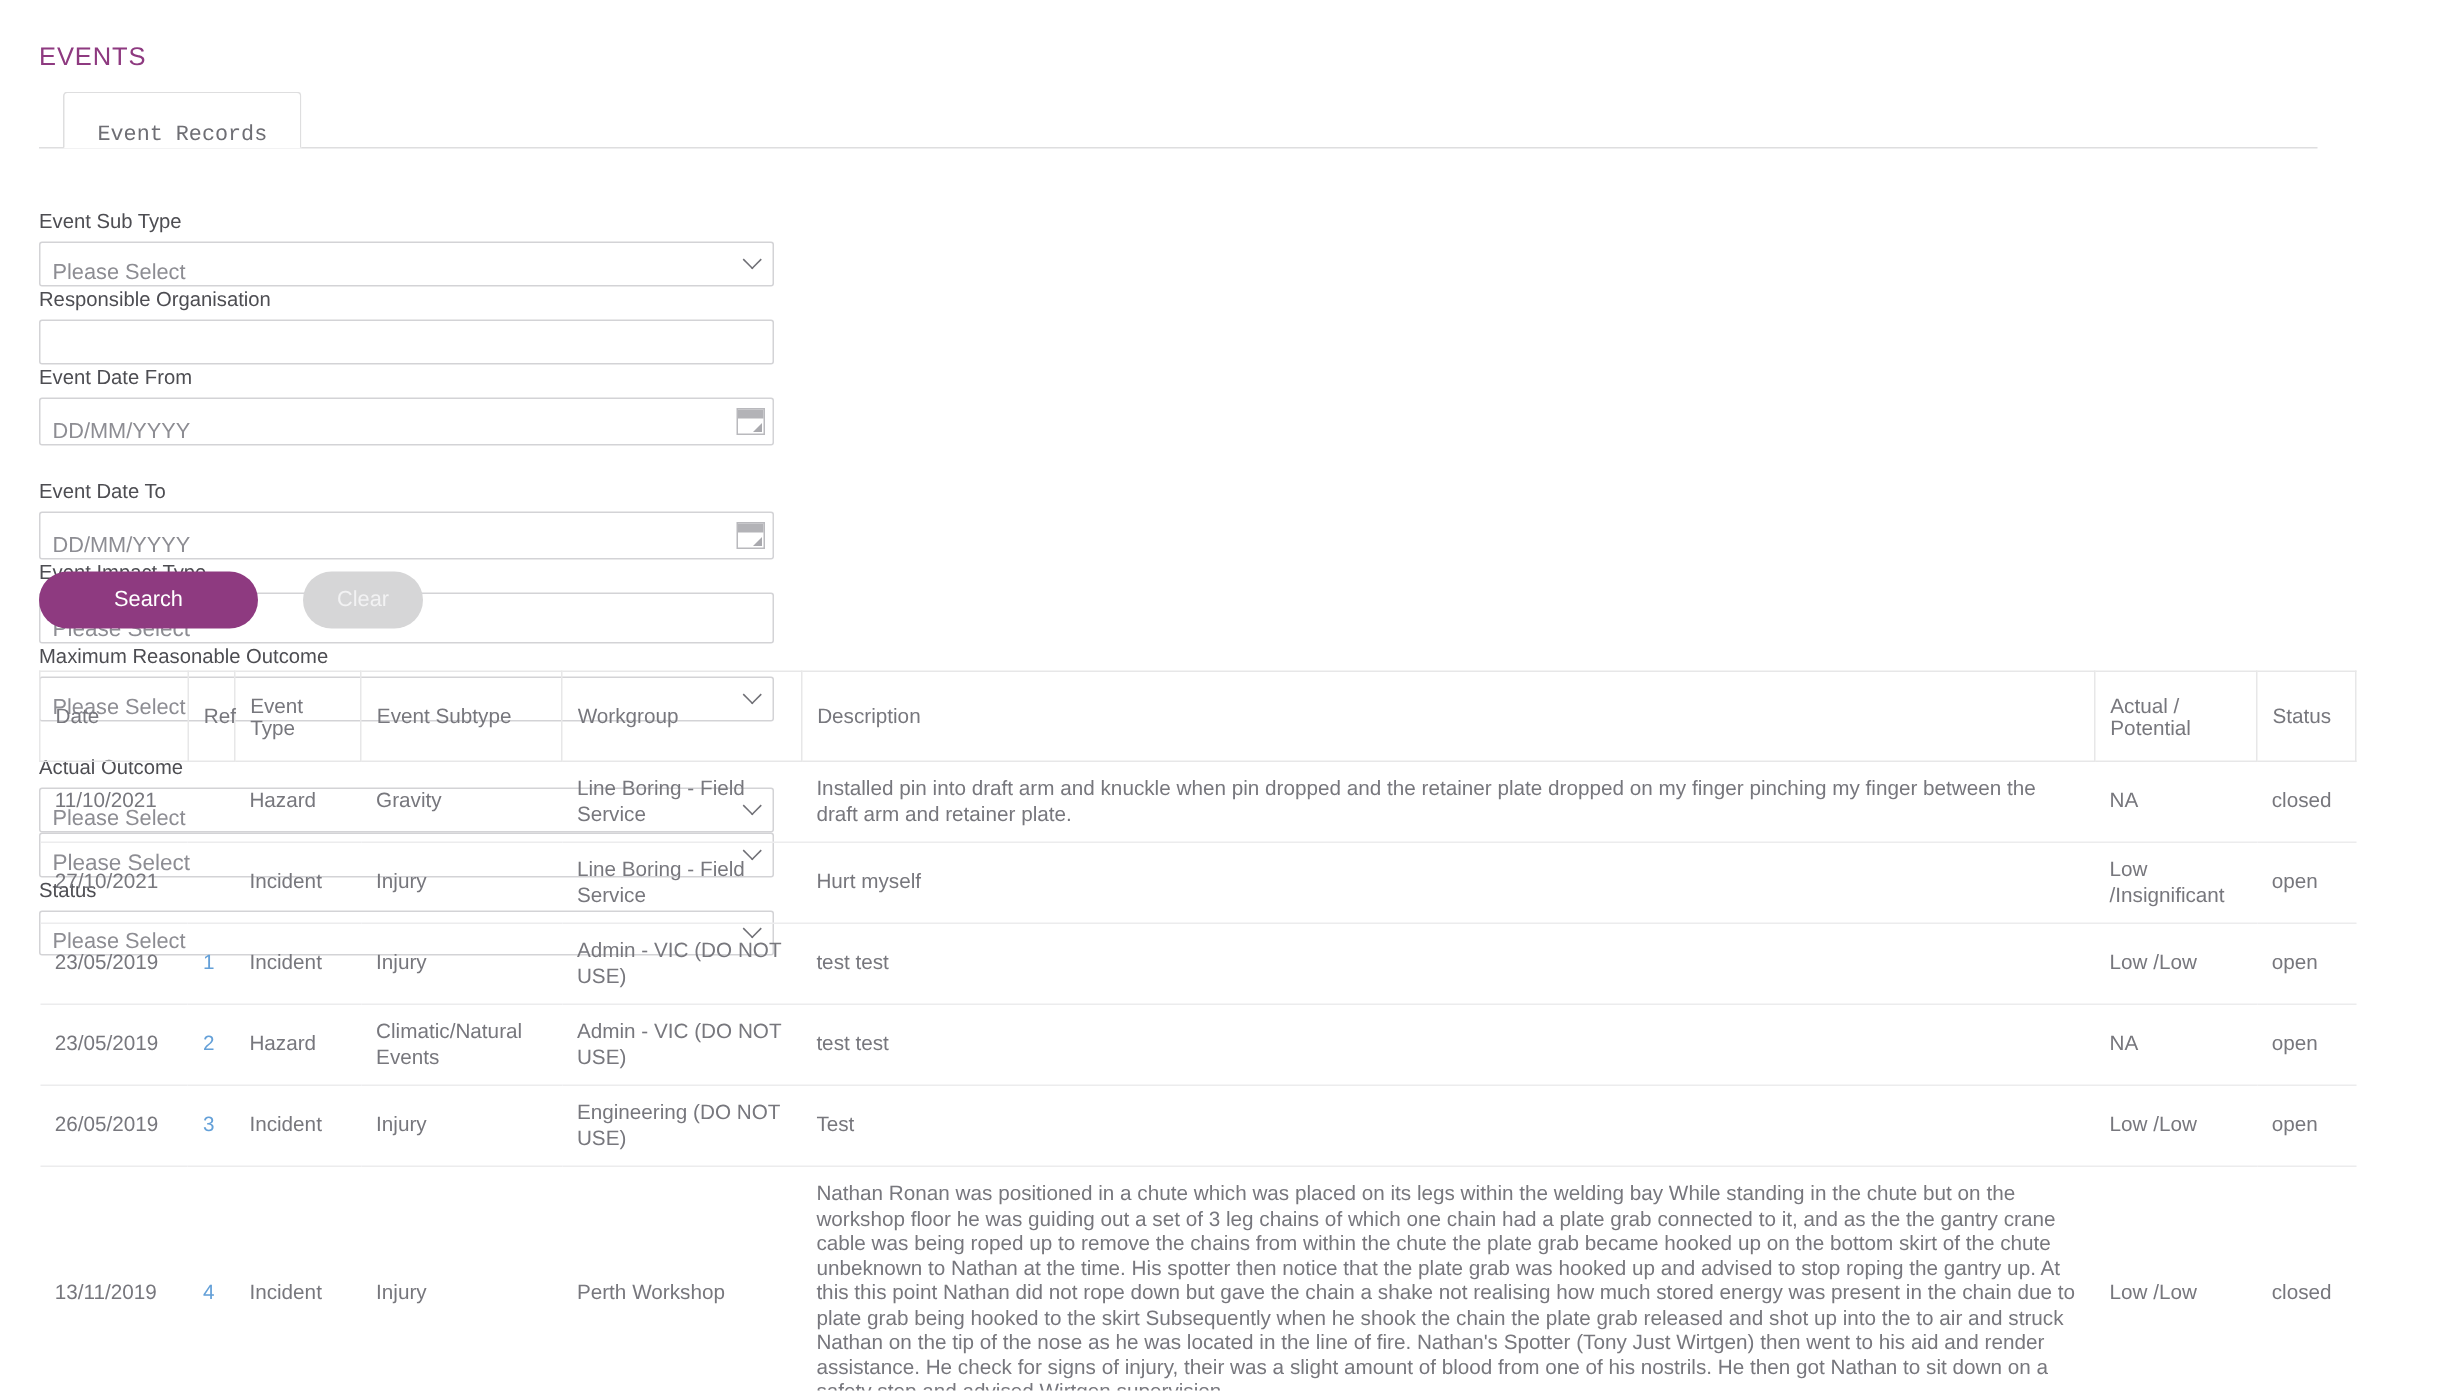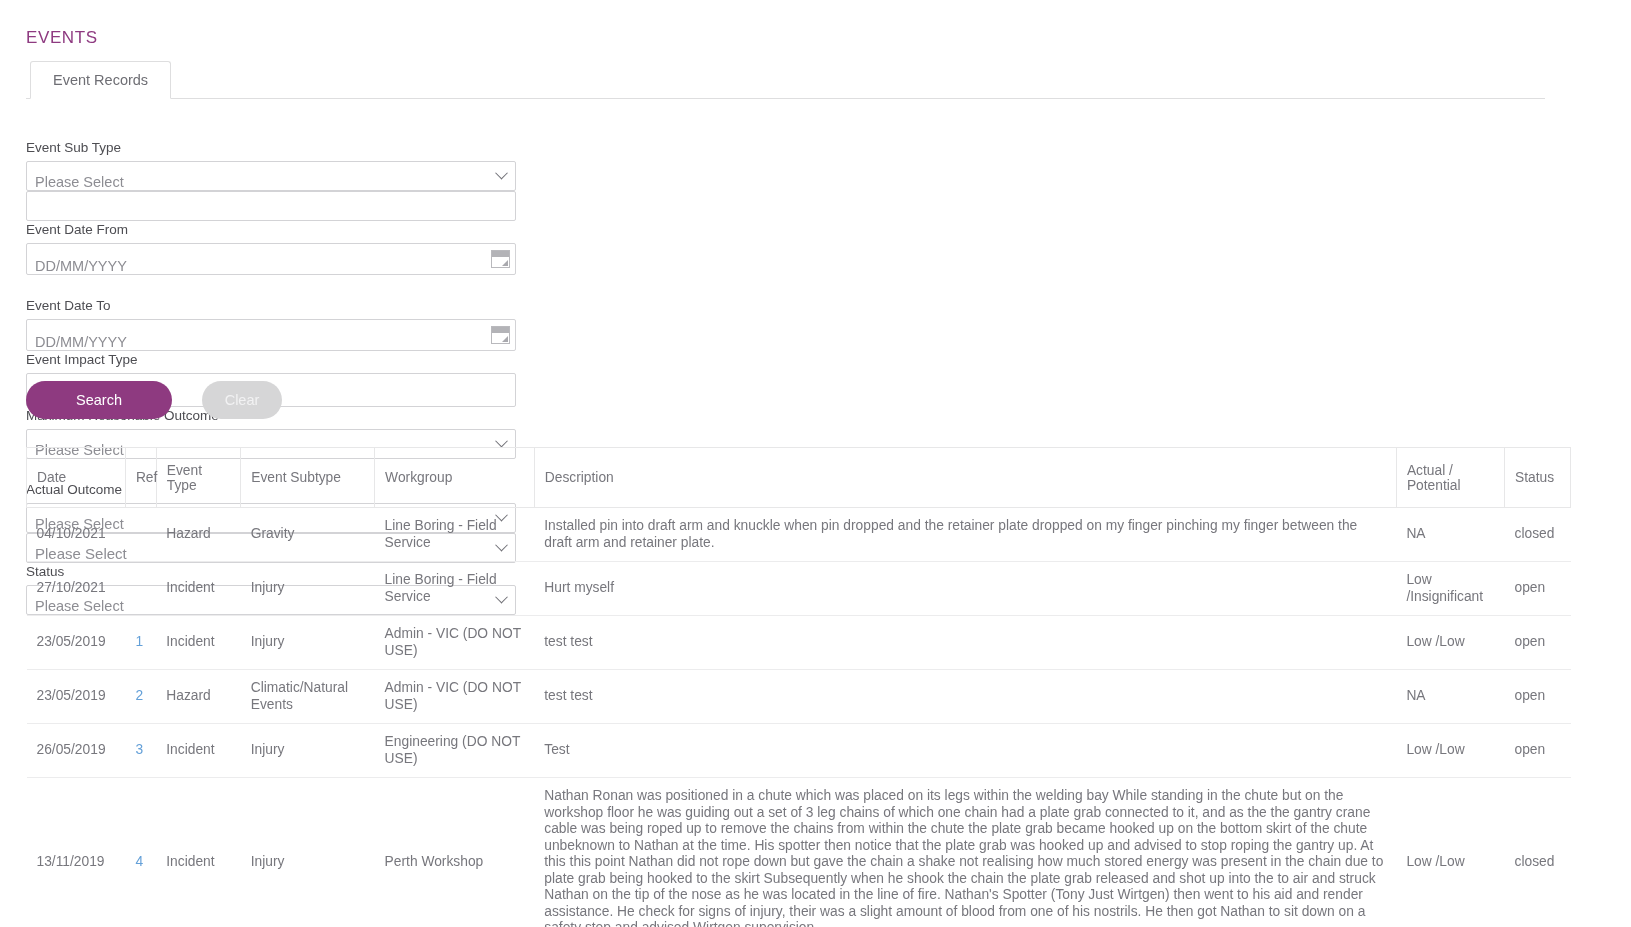--- a/index.html
+++ b/index.html
@@ -25,30 +25,31 @@
 
   
   .tabstrip {
     position: absolute;
     left: 26px; top: 34px;
     width: 1519px; height: 38px;
     border-bottom: 1px solid #dededf;
   }
   .tab {
     position: absolute;
-    left: 4px; top: 0;
+    left: 16px; top: 0;
     height: 38px;
     padding: 0 22px;
-    display: flex; align-items: center;
+    display: flex; align-items: flex-end;
     font-size: 14.5px;
     color: #6e6e74;
     background: #fff;
     border: 1px solid #dededf;
     border-bottom: 1px solid #fff;
     border-radius: 3px 3px 0 0;
+    font-family: Liberation Mono, monospace;
   }
 
   
   .form {
     position: absolute;
     left: 26px; top: 112px;
     width: 1519px;
   }
   .form-row { display: flex; gap: 0; margin-bottom: 0; flex-direction: column; }
   .field { position: relative; }
@@ -180,20 +181,21 @@
         <div class="field-label">Event Sub Type</div>
         <div class="control" style="width:490px;">
           <span class="ph">Please Select</span>
           <span class="caret"></span>
         </div>
       </div>
 
       <div style="width:16px;"></div>
 
       <div class="field" style="width:490px;">
+        <div class="field-label">Responsible Organisation</div>
         <div class="control" style="width:490px;">
           <span class="ph"></span>
         </div>
       </div>
 
       <div style="width:16px;"></div>
 
       <div class="field" style="width:490px;">
         <div class="field-label">Event Date From</div>
         <div class="control" style="width:490px;height:32px;">
@@ -290,21 +292,21 @@
           <th>Event Type</th>
           <th>Event Subtype</th>
           <th>Workgroup</th>
           <th>Description</th>
           <th>Actual / Potential</th>
           <th>Status</th>
         </tr>
       </thead>
       <tbody id="results-body">
           <tr>
-            <td>04/10/2021</td>
+            <td>11/10/2021</td>
             <td></td>
             <td>Hazard</td>
             <td>Gravity</td>
             <td>Line Boring - Field Service</td>
             <td class="desc">Installed pin into draft arm and knuckle when pin dropped and the retainer plate dropped on my finger pinching my finger between the draft arm and retainer plate.</td>
             <td>NA</td>
             <td>closed</td>
           </tr>
           <tr>
             <td>27/10/2021</td>

